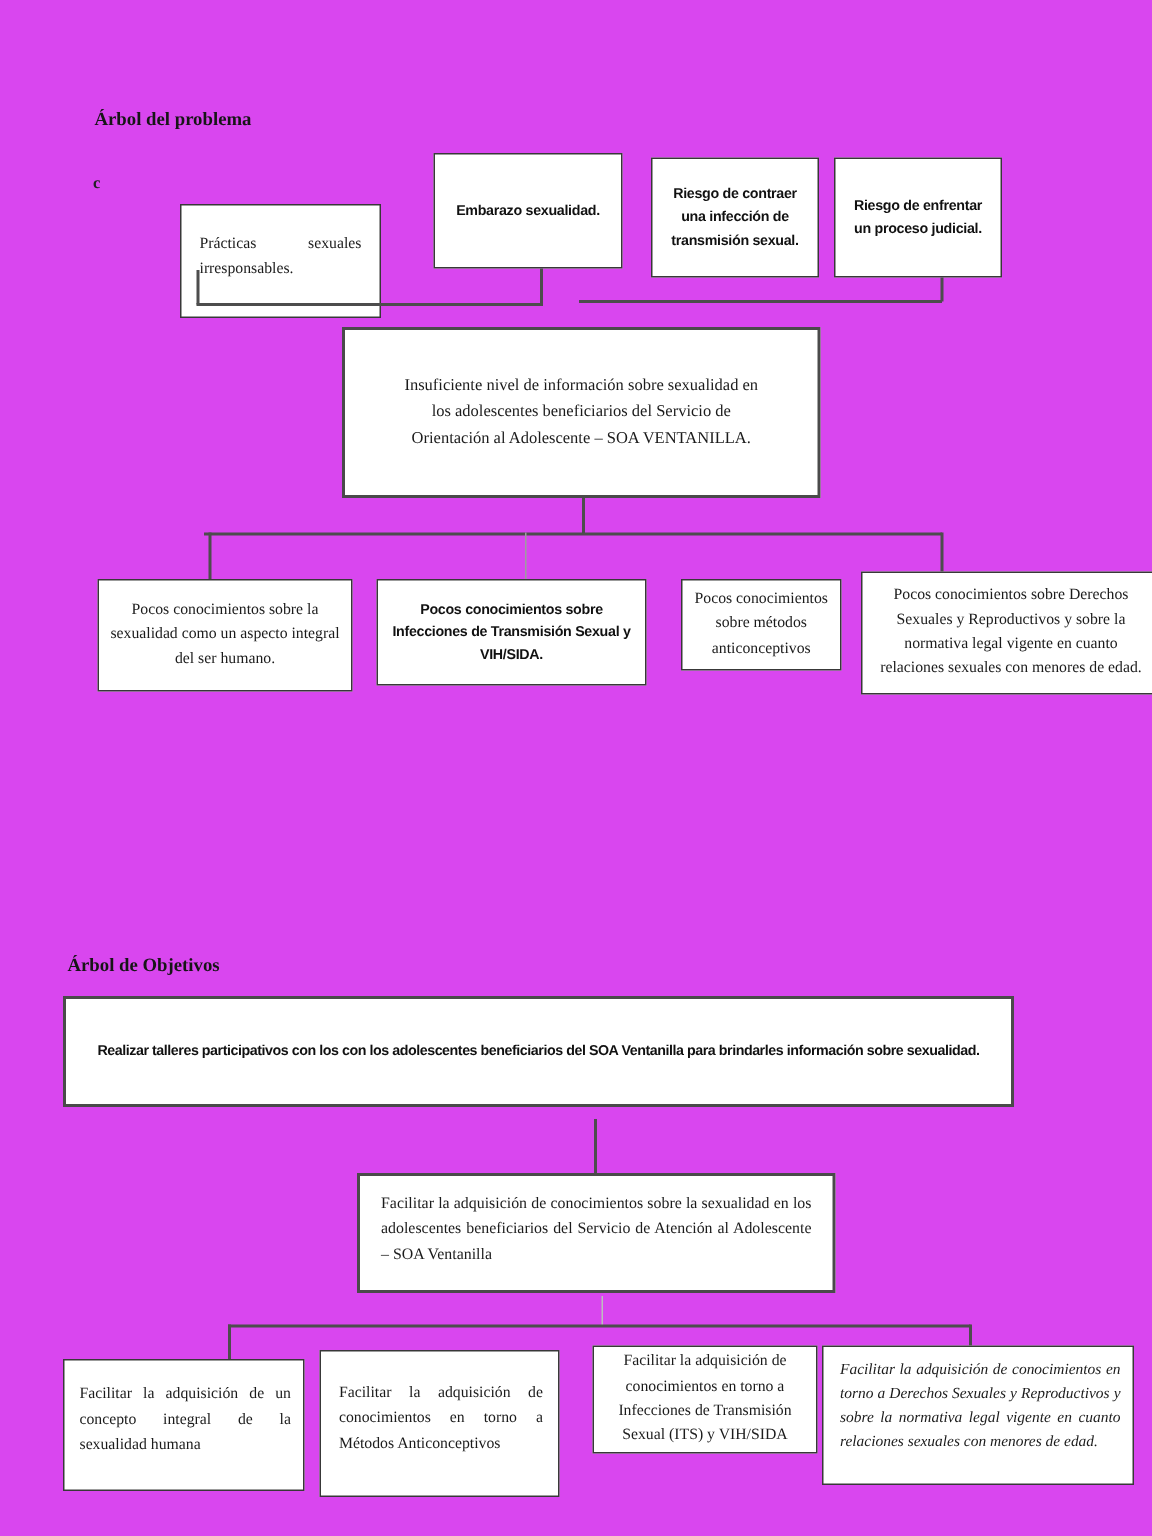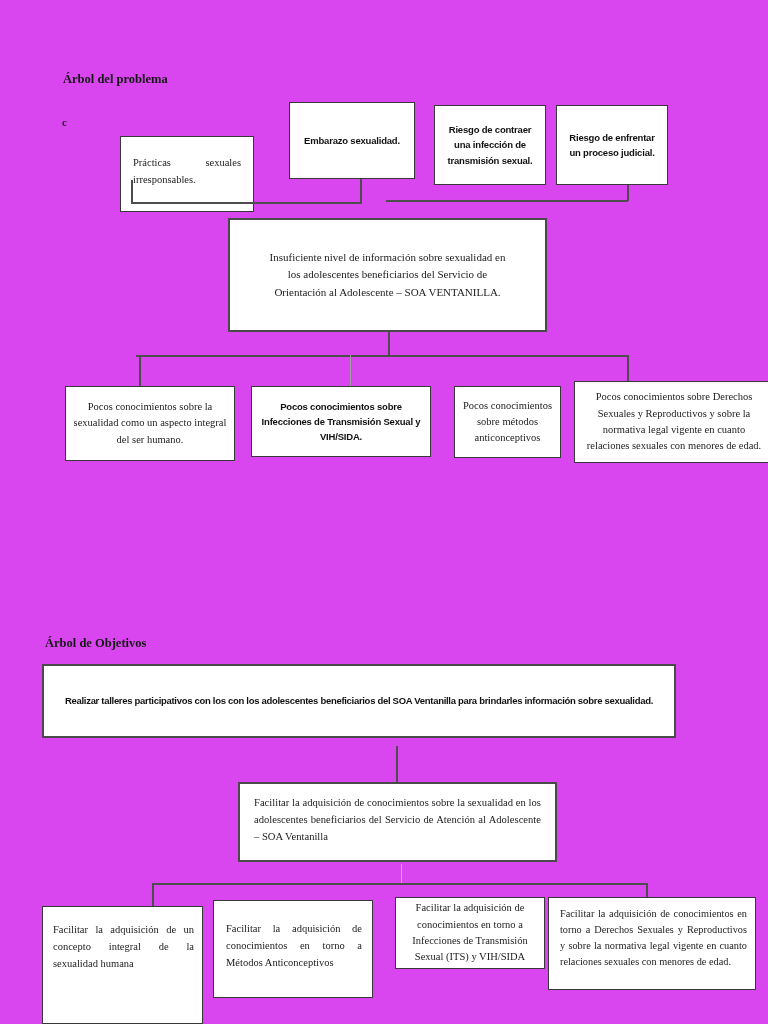--- a/index.html
+++ b/index.html
@@ -71,46 +71,46 @@
   <div class="ln ln-v" style="left:388px;top:332px;height:24px;"></div>
   <div class="ln ln-h" style="left:136px;top:355px;width:492px;"></div>
   <div class="ln ln-v" style="left:139px;top:355px;height:32px;"></div>
   <div class="ln ln-v faint" style="left:350px;top:355px;height:36px;"></div>
   <div class="ln ln-v" style="left:627px;top:355px;height:27px;"></div>
 
   <div class="box serif-center" style="left:65px;top:386px;width:170px;height:75px;padding:0 6px;">Pocos conocimientos sobre la sexualidad como un aspecto integral del ser humano.</div>
 
   <div class="box sans-bold" style="left:251px;top:386px;width:180px;height:71px;padding:0 4px;">Pocos conocimientos sobre Infecciones de Transmisión Sexual y VIH/SIDA.</div>
 
-  <div class="box serif-center" style="left:454px;top:386px;width:107px;height:72px;padding:0 4px;">Pocos conocimientos sobre métodos anticonceptivos</div>
+  <div class="box serif-center" style="left:454px;top:386px;width:107px;height:61px;padding:0 4px;">Pocos conocimientos sobre métodos anticonceptivos</div>
 
   <div class="box serif-center" style="left:574px;top:381px;width:200px;height:82px;padding:0 6px;">Pocos conocimientos sobre Derechos Sexuales y Reproductivos y sobre la normativa legal vigente en cuanto relaciones sexuales con menores de edad.</div>
 
   <div class="tree-title" style="left:45px;top:636px;">Árbol de Objetivos</div>
 
   <div class="box thick sans-bold nowrap" style="left:42px;top:664px;width:634px;height:74px;font-size:9.5px;letter-spacing:-0.3px;">Realizar talleres participativos con los con los adolescentes beneficiarios del SOA Ventanilla para brindarles información sobre sexualidad.</div>
 
   <div class="ln ln-v" style="left:396px;top:746px;height:37px;"></div>
 
   <div class="box thick pad" style="left:238px;top:782px;width:319px;height:80px;">
     <div class="serif-justify" style="padding:11px 14px 0 14px;font-size:10.6px;line-height:1.6;">Facilitar la adquisición de conocimientos sobre la sexualidad en los adolescentes beneficiarios del Servicio de Atención al Adolescente – SOA Ventanilla</div>
   </div>
 
   <div class="ln ln-v fainter" style="left:401px;top:864px;height:20px;"></div>
   <div class="ln ln-h" style="left:152px;top:883px;width:495px;"></div>
   <div class="ln ln-v" style="left:152px;top:883px;height:24px;"></div>
   <div class="ln ln-v" style="left:646px;top:883px;height:18px;"></div>
 
-  <div class="box pad" style="left:42px;top:906px;width:161px;height:118px;">
+  <div class="box pad" style="left:42px;top:906px;width:161px;height:88px;">
     <div class="serif-justify" style="padding:14px 8px 0 10px;">Facilitar la adquisición de un concepto integral de la sexualidad humana</div>
   </div>
 
   <div class="box pad" style="left:213px;top:900px;width:160px;height:98px;">
     <div class="serif-justify" style="padding:19px 10px 0 12px;">Facilitar la adquisición de conocimientos en torno a Métodos Anticonceptivos</div>
   </div>
 
   <div class="box serif-center" style="left:395px;top:897px;width:150px;height:72px;padding:0 8px;">Facilitar la adquisición de conocimientos en torno a Infecciones de Transmisión Sexual (ITS) y VIH/SIDA</div>
 
   <div class="box pad" style="left:548px;top:897px;width:208px;height:93px;">
-    <div class="serif-justify" style="padding:8px 8px 0 11px;font-size:10.3px;line-height:1.56;">Facilitar la adquisición de conocimientos en torno a Derechos Sexuales y Reproductivos y sobre la normativa legal vigente en cuanto relaciones sexuales con menores de edad.</div>
+    <div class="serif-justify" style="padding:8px 8px 0 11px;font-size:10.3px;line-height:1.56;font-style:italic;">Facilitar la adquisición de conocimientos en torno a Derechos Sexuales y Reproductivos y sobre la normativa legal vigente en cuanto relaciones sexuales con menores de edad.</div>
   </div>
 
 </div>
 
 </body></html>

